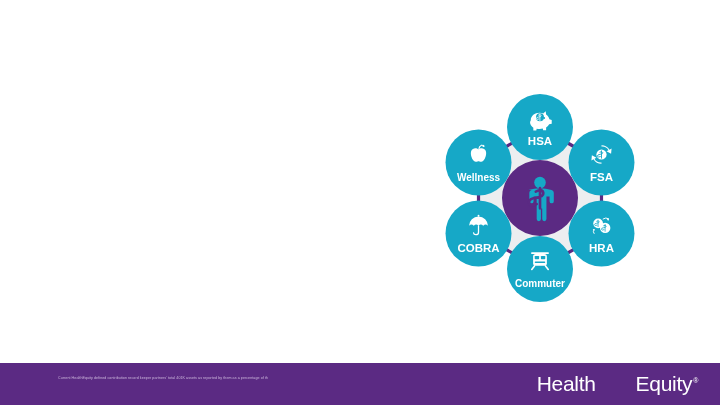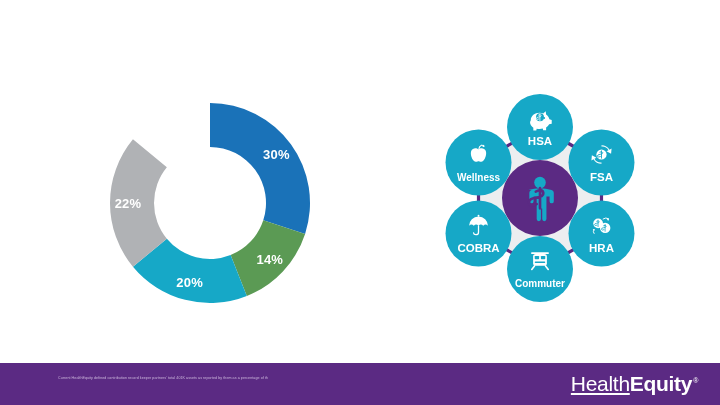--- a/index.html
+++ b/index.html
@@ -68,50 +68,34 @@
   }
   .logo{
     position:absolute;
     right:22px;top:9px;
     color:#ffffff;
     font-size:21px;
     letter-spacing:-0.3px;
     font-family:"Liberation Sans", sans-serif;
     white-space:nowrap;
   }
-  .logo .lt{font-weight:300;text-decoration:underline;}
-  .logo .bd{font-weight:700;}
+  .logo .lt{font-weight:300;}
+  .logo .bd{font-weight:400;margin-left:40px;}
   .logo .tm{
     font-size:7px;
     vertical-align:super;
     font-weight:400;
     margin-left:1px;
   }
 </style>
 </head>
 <body>
 
 <div class="slide">
 
-  <div class="chart-area">
-    <svg class="donut-svg" width="230" height="215" viewBox="0 0 230 215">
-      <g id="donut-slices">
-          <path d="M115,8 A100,100 0 0 1 210.10565162951536,138.90169943749473 L168.2591649125286,125.30495168499706 A56.00000000000001,56.00000000000001 0 0 0 115,51.99999999999999 Z" fill="#1a72b8"></path>
-          <path d="M210.10565162951536,138.90169943749473 A100,100 0 0 1 151.8124552684678,200.97764858882513 L135.61497495034197,160.06748320974208 A56.00000000000001,56.00000000000001 0 0 0 168.2591649125286,125.30495168499706 Z" fill="#5b9a54"></path>
-          <path d="M151.8124552684678,200.97764858882513 A100,100 0 0 1 37.94867572242106,171.74239897486896 L71.8512584045558,143.69574342592662 A56.00000000000001,56.00000000000001 0 0 0 135.61497495034197,160.06748320974208 Z" fill="#16a8c7"></path>
-          <path d="M37.94867572242106,171.74239897486896 A100,100 0 0 1 37.948675722421044,44.257601025131066 L71.85125840455578,72.30425657407339 A56.00000000000001,56.00000000000001 0 0 0 71.8512584045558,143.69574342592662 Z" fill="#b0b2b5"></path>
-        </g>
-      <g id="donut-labels">
-          <text x="181.3393935387457" y="64.3016093120172" class="donut-label" text-anchor="middle">30%</text>
-          <text x="174.77542744855575" y="168.6328626861525" class="donut-label" text-anchor="middle">14%</text>
-          <text x="94.6074292524819" y="191.92381921254776" class="donut-label" text-anchor="middle">20%</text>
-          <text x="33" y="112.50000000000001" class="donut-label" text-anchor="middle">22%</text>
-        </g>
-    </svg>
-  </div>
 
   <div class="hub-area">
     <svg class="hub-svg" width="240" height="245" viewBox="0 0 240 245">
 
       <defs>
 
         <g id="ic-piggy-bank-icon">
           <path d="M-11.5,1.5c0,-5.2 4.8,-9.2 11,-9.2c1.6,0 3.1,0.27 4.5,0.76l3.1,-2.6l0.55,3.9c2.2,1.5 3.7,3.6 4.1,6.1l2.9,0.9l0,4.6l-3.2,0.55c-0.8,1.7 -2.1,3.1 -3.8,4.2l0,3.5l-3.7,0l-0.5,-2.2c-1.2,0.25 -2.5,0.38 -3.9,0.38c-1.3,0 -2.5,-0.12 -3.7,-0.35l-0.5,2.2l-3.7,0l0,-3.4c-2.5,-1.7 -4.1,-4.2 -4.1,-7.1z" fill="#ffffff"></path>
           <circle cx="5.2" cy="-1.2" r="1.15" fill="#16a8c7"></circle>
           <circle cx="0" cy="-2.2" r="5.0" fill="#16a8c7"></circle>

